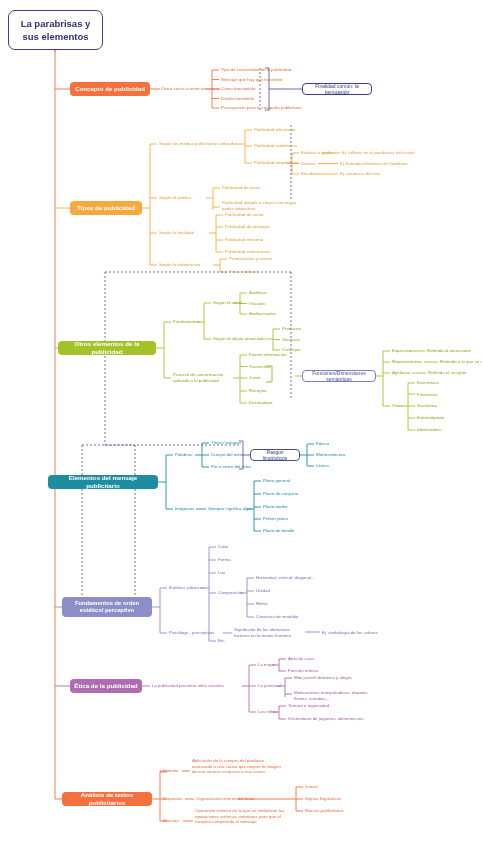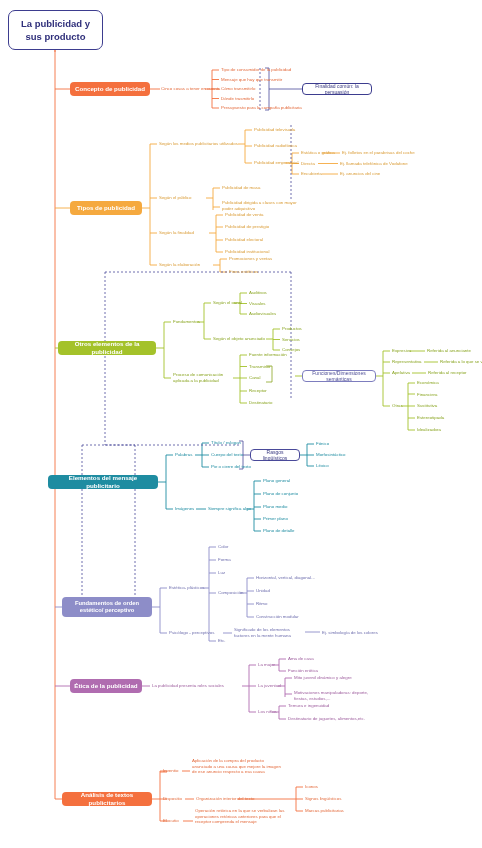--- a/index.html
+++ b/index.html
@@ -139,21 +139,21 @@
       <path d="M105,272 L105,445" stroke="#4a4a9a" stroke-width="0.8" stroke-dasharray="2,2"></path>
       <path d="M105,272 L291,272" stroke="#4a4a9a" stroke-width="0.8" stroke-dasharray="2,2"></path>
       <path d="M291,272 L291,400" stroke="#4a4a9a" stroke-width="0.8" stroke-dasharray="2,2"></path>
       <path d="M105,445 L240,445" stroke="#4a4a9a" stroke-width="0.8" stroke-dasharray="2,2"></path>
       <path d="M135,445 L135,600" stroke="#4a4a9a" stroke-width="0.8" stroke-dasharray="2,2"></path>
       <path d="M82,445 L82,597" stroke="#4a4a9a" stroke-width="0.8" stroke-dasharray="2,2"></path>
       <path d="M82,445 L135,445" stroke="#4a4a9a" stroke-width="0.8" stroke-dasharray="2,2"></path>
     </g>
   </svg>
 
-  <div class="node root">La publicidad y sus producto</div>
+  <div class="node root">La parabrisas y sus elementos</div>
 
   <div class="node pill concepto">Concepto de publicidad</div>
   <div class="leaf c-or" style="left:161px;top:86px;">Cinco cosas a tener en cuenta</div>
   <div class="leaf c-or" style="left:221px;top:67px;">Tipo de consumidor de la publicidad</div>
   <div class="leaf c-or" style="left:221px;top:76.5px;">Mensaje que hay que transmitir</div>
   <div class="leaf c-or" style="left:221px;top:86px;">Cómo transmitirlo</div>
   <div class="leaf c-or" style="left:221px;top:95.5px;">Dónde trasmitirlo</div>
   <div class="leaf c-or" style="left:221px;top:105px;">Presupuesto para la campaña publicitaria</div>
   <div class="node boxed finalidad">Finalidad común: la persuasión</div>
 

